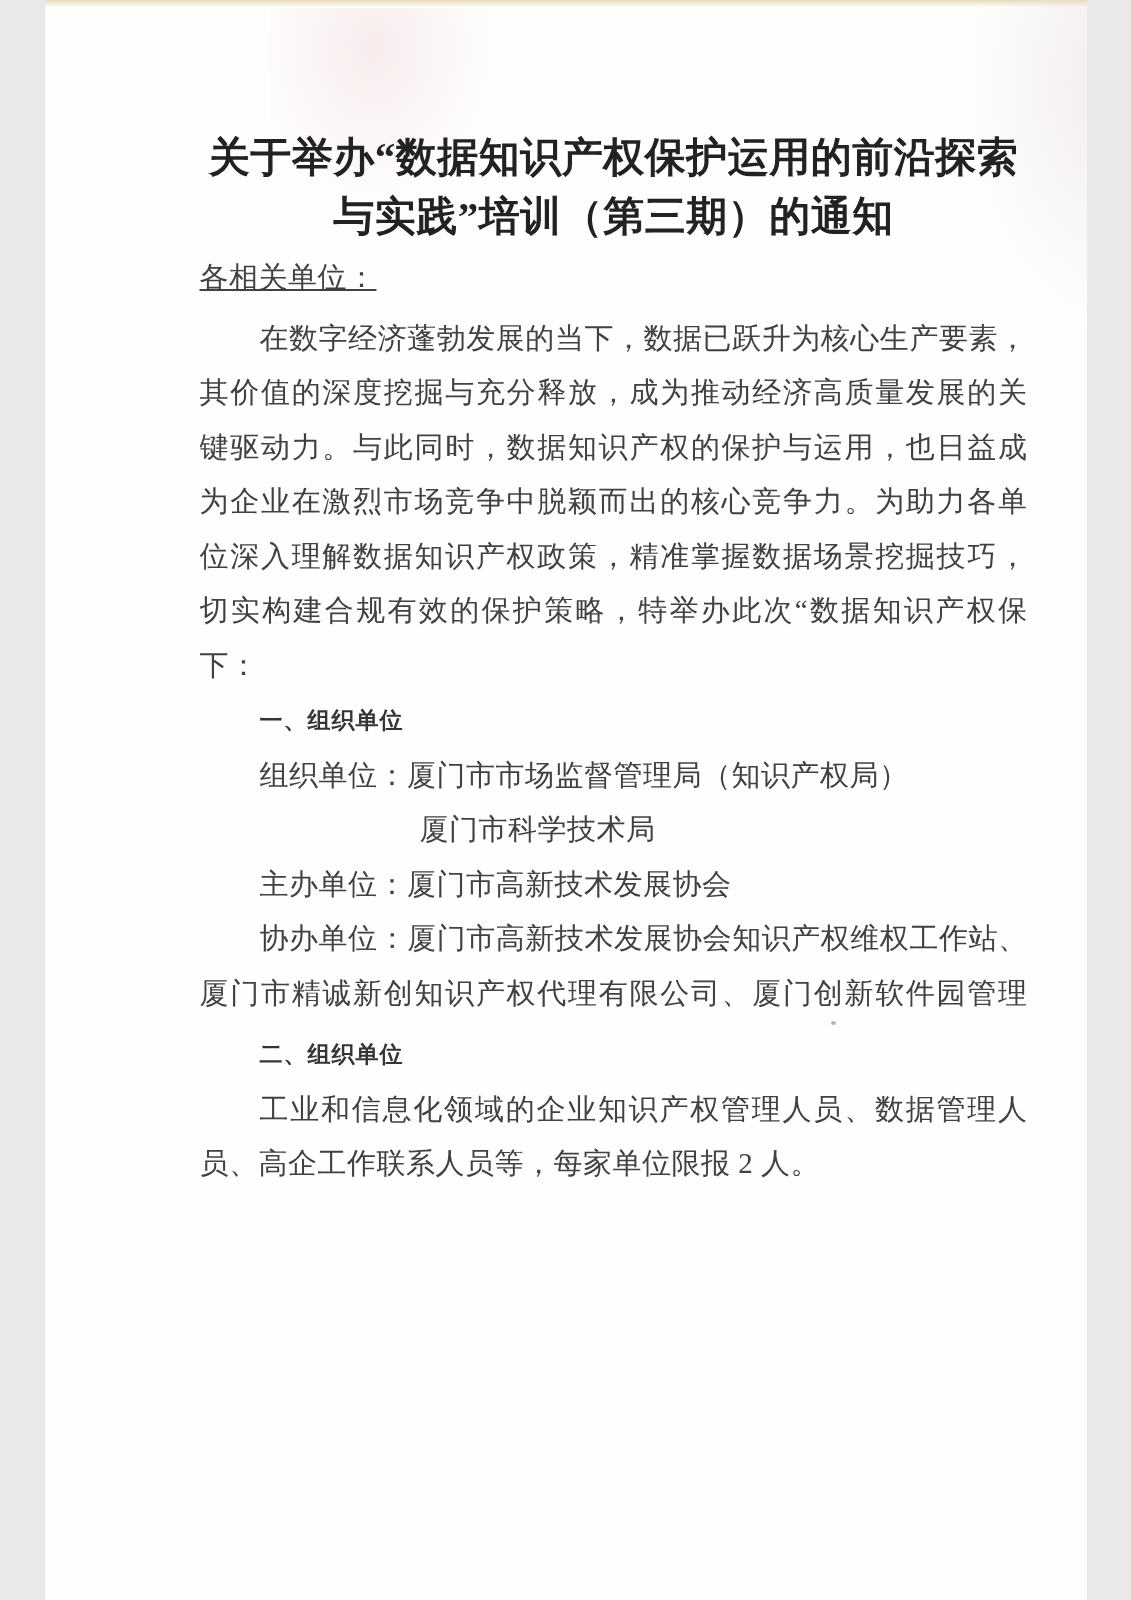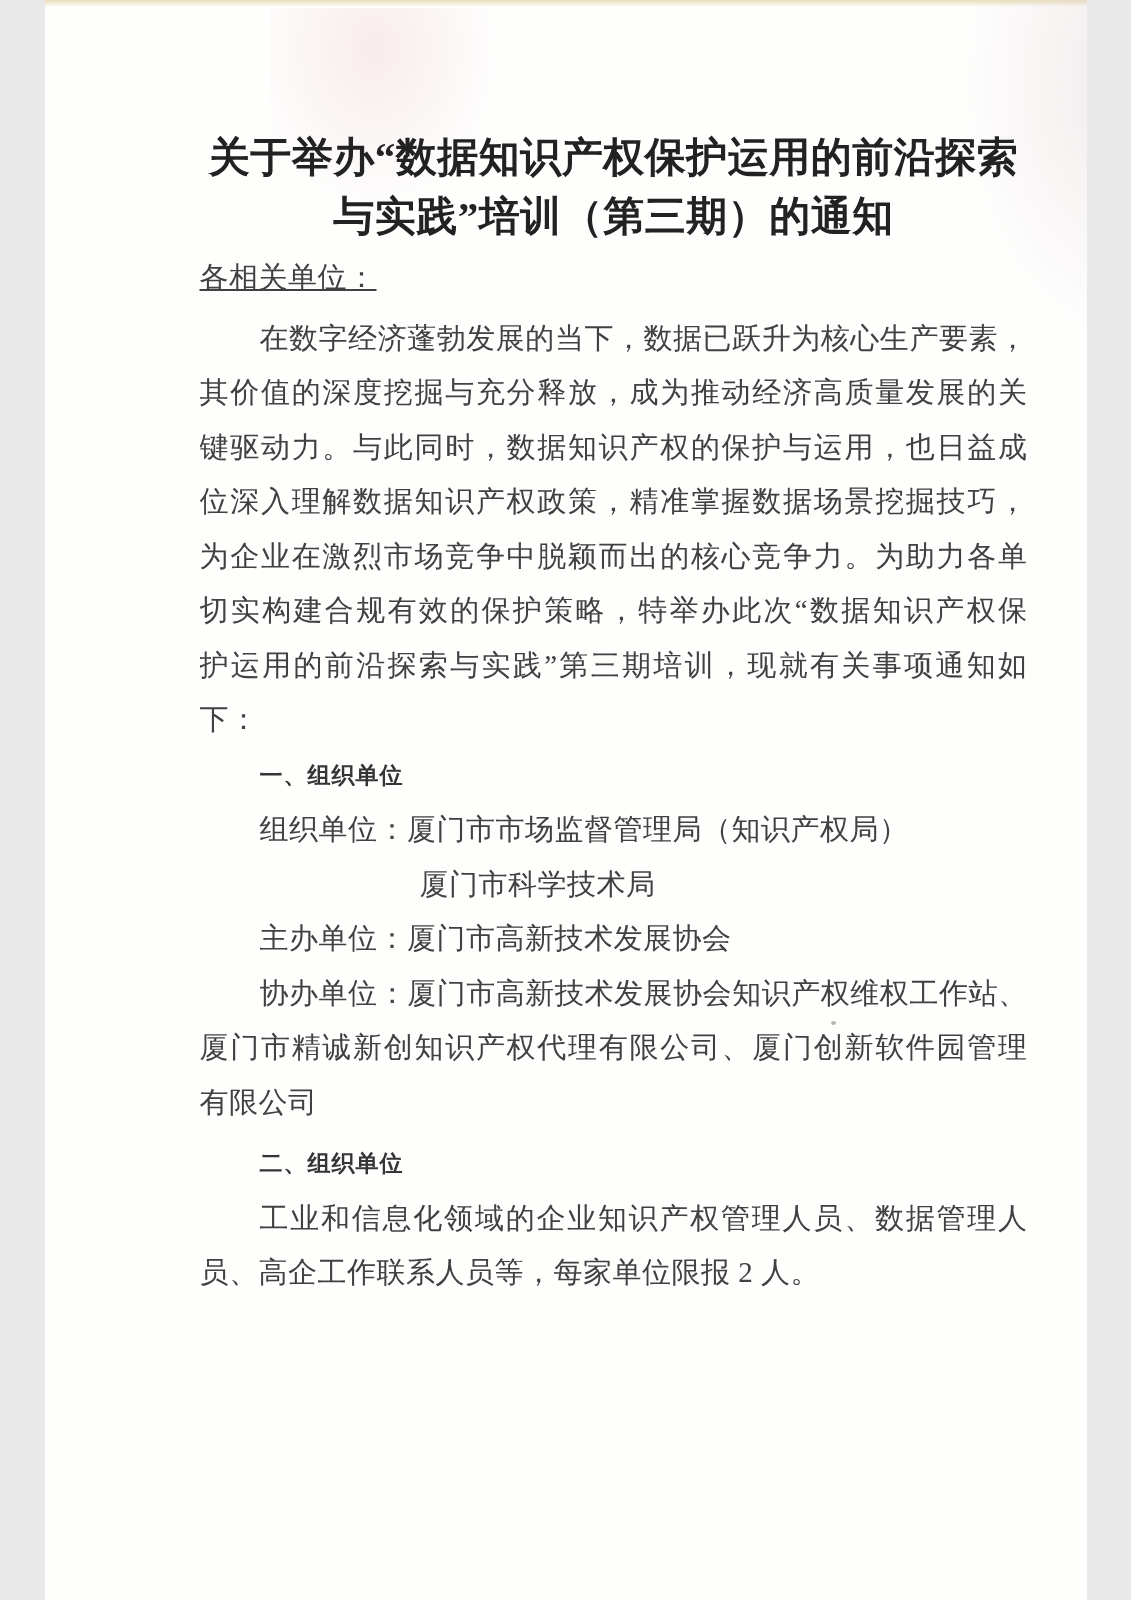--- a/index.html
+++ b/index.html
@@ -105,35 +105,33 @@
       <div>关于举办“数据知识产权保护运用的前沿探索</div>
       <div>与实践”培训（第三期）的通知</div>
     </h1>
 
     <div class="ln salutation">各相关单位：</div>
 
     <div class="para">
       <div class="ln just indent2">在数字经济蓬勃发展的当下，数据已跃升为核心生产要素，</div>
       <div class="ln just">其价值的深度挖掘与充分释放，成为推动经济高质量发展的关</div>
       <div class="ln just">键驱动力。与此同时，数据知识产权的保护与运用，也日益成</div>
+      <div class="ln just">为企业在激烈市场竞争中脱颖而出的核心竞争力。为助力各单</div>
       <div class="ln just">位深入理解数据知识产权政策，精准掌握数据场景挖掘技巧，</div>
-      <div class="ln just">为企业在激烈市场竞争中脱颖而出的核心竞争力。为助力各单</div>
       <div class="ln just">切实构建合规有效的保护策略，特举办此次“数据知识产权保</div>
-      <div class="ln just">护运用的前沿探索与实践”第三期培训，现就有关事项通知如</div>
       <div class="ln">下：</div>
     </div>
 
     <div class="sec1">
       <div class="ln sec-heading indent2">一、组织单位</div>
       <div class="ln indent2">组织单位：厦门市市场监督管理局（知识产权局）</div>
       <div class="ln sub">厦门市科学技术局</div>
       <div class="ln indent2">主办单位：厦门市高新技术发展协会</div>
       <div class="ln just indent2">协办单位：厦门市高新技术发展协会知识产权维权工作站、</div>
       <div class="ln just">厦门市精诚新创知识产权代理有限公司、厦门创新软件园管理</div>
-      <div class="ln">有限公司</div>
     </div>
 
     <div class="sec2">
       <div class="ln sec-heading indent2">二、组织单位</div>
       <div class="ln just indent2">工业和信息化领域的企业知识产权管理人员、数据管理人</div>
       <div class="ln">员、高企工作联系人员等，每家单位限报 2 人。</div>
     </div>
 
   </div>
 </div>

